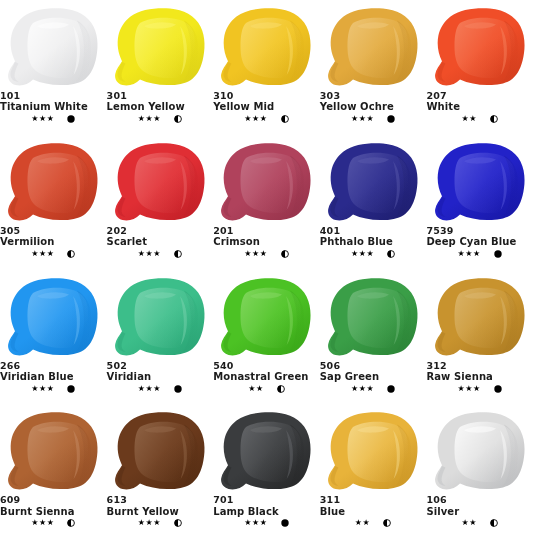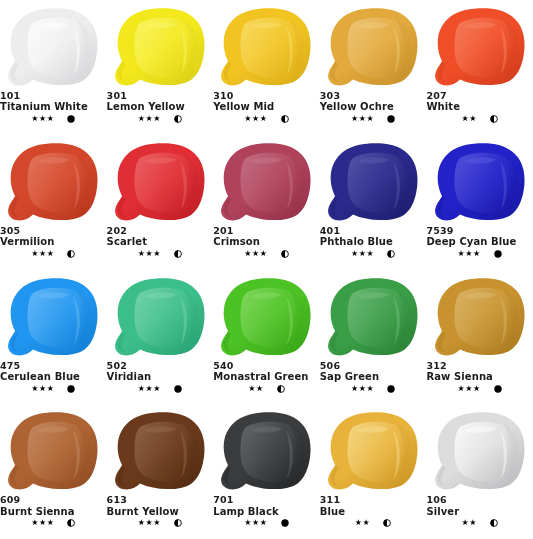--- a/index.html
+++ b/index.html
@@ -522,22 +522,22 @@
           </defs>
           <path d="M20.5,10.5 C30,3.2 47,1.5 60,2.6 C73.5,3.8 85,9.5 90.5,20.5 C95.8,31 95.2,44 92.6,54.5 C90.3,63.8 86.2,70.5 80.5,74.2 C74.6,78 66,79.3 57,79.1 C47.5,78.9 38,77.2 30,73.5 C25.4,78.2 18.6,80.6 12.6,79.0 C7.2,77.6 4.4,73.2 5.2,68.2 C6.0,63.4 9.4,59.6 12.0,55.2 C8.2,47.4 6.6,38.4 8.4,29.6 C9.8,22.6 14.2,15.4 20.5,10.5 Z" fill="url(#g10)"></path>
           <path d="M74,14.5 C82,19 87,27 88,37.5 C89,48.5 87.2,60 83,67.5 C80.6,71.8 77,74.6 72.6,75.8 C77,70.5 79.6,62 80.6,52 C81.8,40 80.4,26 74,14.5 Z" fill="url(#r10)"></path>
           <path d="M30,17 C40,11.5 56,10.5 68,13.5 C78,16 83.5,22 84.5,31 C85.6,41 84.4,53 81,61 C78,68 72,71.5 63,72 C53,72.6 42,70.6 34.5,66 C28,62 25,54 24.6,44 C24.2,33.5 25,22 30,17 Z" fill="url(#h10)"></path>
           <path d="M34,20 C43,15.5 57,15 66,18.5 C62,22 52,23 43,22.6 C38.5,22.4 35.6,21.6 34,20 Z" fill="#6dbcf7" opacity="0.5"></path>
           <path d="M70,20 C75.5,27 77.6,38 76.8,49 C76.2,57.5 74,64.4 70.6,69 C73.6,60 74.4,49 73.4,39 C72.7,31.6 71.6,25.2 70,20 Z" fill="#6dbcf7" opacity="0.45"></path>
           <path d="M12,56 C10,61 7,65 7.6,69.6 C8.2,73.6 11.4,76 15.4,75.6 C12.6,74.2 11.2,71.6 11.6,68.4 C12,64.6 13.8,60.6 15.4,57.4 Z" fill="#1480d6" opacity="0.45"></path>
         </svg>
       </div>
       <div class="meta">
-        <span class="code">475</span>
-        <span class="cname">Cerulean Blue</span>
+        <span class="code">266</span>
+        <span class="cname">Viridian Blue</span>
         <div class="symbols">
           <span class="stars">★★★</span>
           <span class="opacity-glyph">
             <svg width="8" height="8" viewBox="0 0 8 8" aria-hidden="true">
               <circle cx="4" cy="4" r="3.7" fill="#000"></circle>
             </svg>
           </span>
         </div>
       </div>
     </div>

